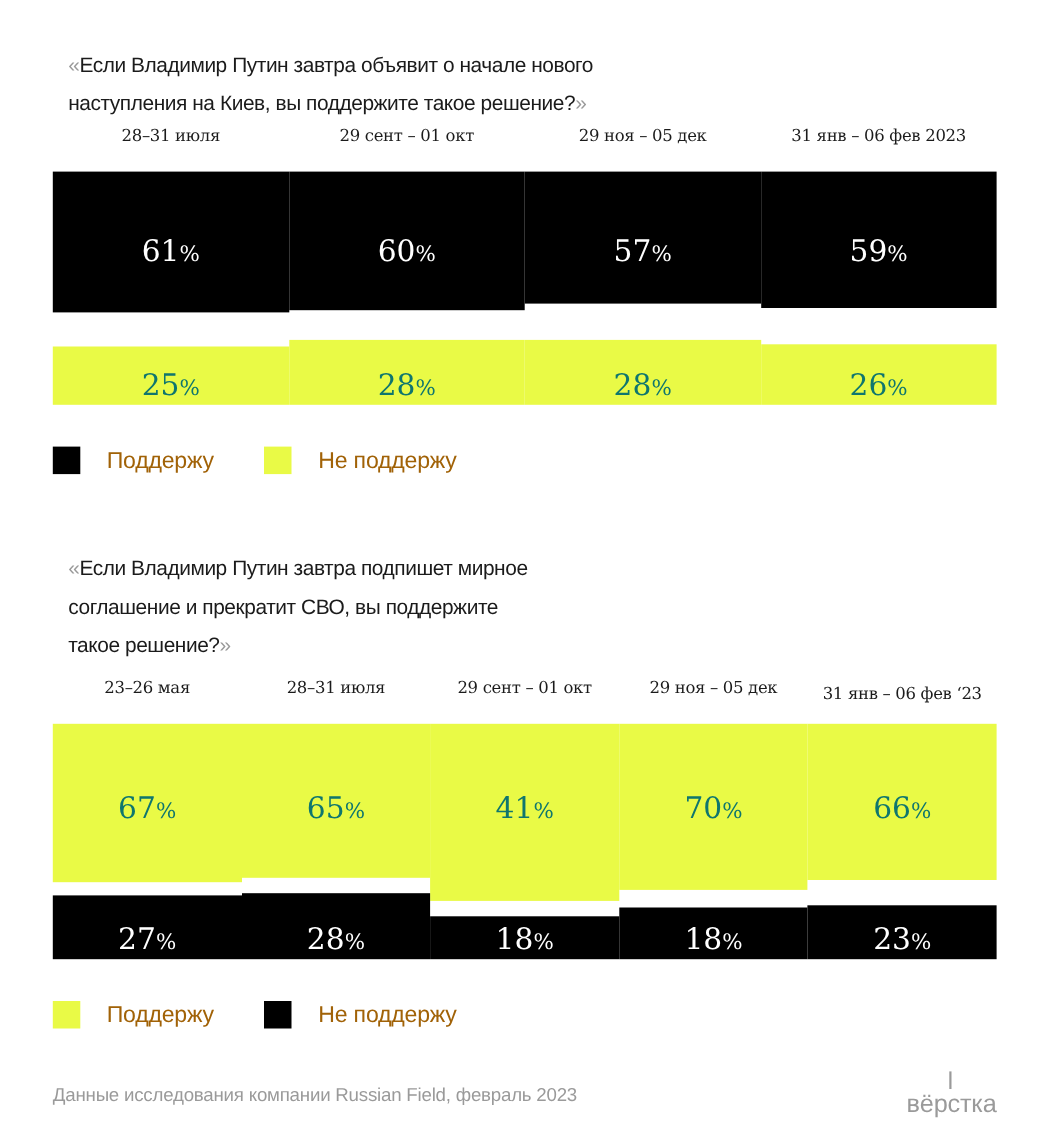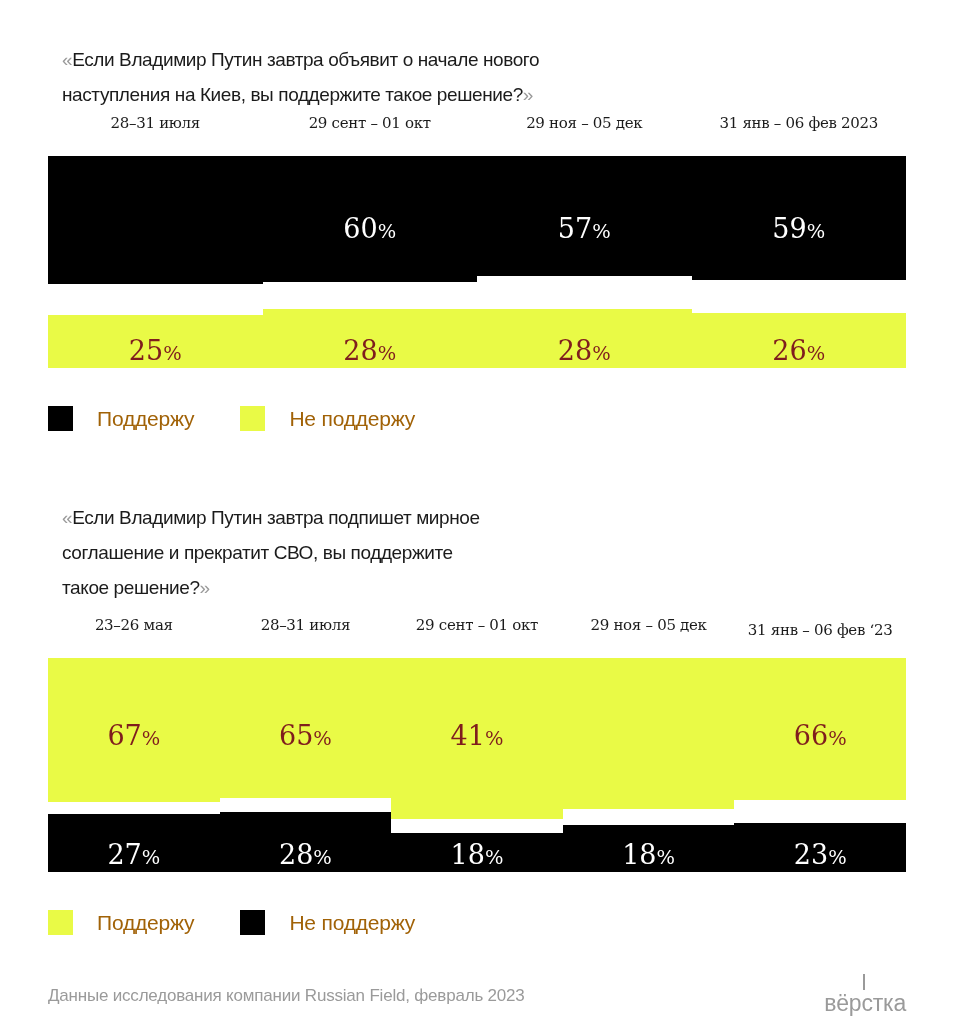--- a/index.html
+++ b/index.html
@@ -20,21 +20,21 @@
   }
   .date-cell.shift { padding-top:5px; }
   .chart { position:absolute; left:48px; width:858px; }
   .bar { position:absolute; }
   .pct {
     position:absolute; text-align:center; line-height:1;
     font-family:"DejaVu Serif", serif; font-size:27px;
   }
   .pct .u { font-size:0.72em; }
   .lab-light { color:#ffffff; }
-  .lab-dark  { color:#7f1d1d; }
+  .lab-dark  { color:#0f766e; }
   .legend { position:absolute; left:48px; display:flex; align-items:center; gap:46px; }
   .legend-item { display:flex; align-items:center; }
   .swatch { width:25px; height:25px; margin-right:24px; flex:0 0 auto; }
   .legend-label { font-size:21px; color:#a16207; letter-spacing:-0.2px; }
   .footer {
     position:absolute; left:48px; top:974px; width:858px;
     display:flex; justify-content:space-between; align-items:center;
   }
   .source { font-size:17px; color:#9a9a9a; letter-spacing:-0.2px;text-align:center; }
   .logo { font-size:23px; color:#9a9a9a; display:flex; align-items:center; letter-spacing:-0.2px;flex-direction:column; }
@@ -52,20 +52,21 @@
 
   <div class="dates" style="top:114px">
     <div class="date-cell">28–31 июля</div>
     <div class="date-cell">29 сент – 01 окт</div>
     <div class="date-cell">29 ноя – 05 дек</div>
     <div class="date-cell">31 янв – 06 фев 2023</div>
   </div>
 
   <div class="chart" id="chart1" style="top:156px;height:212px">
       <div class="bar" style="left: 0%; width: 25%; height: 128px; top: 0px; background: rgb(0, 0, 0);"></div>
+      <div class="pct lab-light" style="left: 0%; width: 25%; top: 59px;"><span>61</span><span class="u">%</span></div>
       <div class="bar" style="left: 25%; width: 25%; height: 126px; top: 0px; background: rgb(0, 0, 0);"></div>
       <div class="pct lab-light" style="left: 25%; width: 25%; top: 59px;"><span>60</span><span class="u">%</span></div>
       <div class="bar" style="left: 50%; width: 25%; height: 120px; top: 0px; background: rgb(0, 0, 0);"></div>
       <div class="pct lab-light" style="left: 50%; width: 25%; top: 59px;"><span>57</span><span class="u">%</span></div>
       <div class="bar" style="left: 75%; width: 25%; height: 124px; top: 0px; background: rgb(0, 0, 0);"></div>
       <div class="pct lab-light" style="left: 75%; width: 25%; top: 59px;"><span>59</span><span class="u">%</span></div>
       <div class="bar" style="left: 0%; width: 25%; height: 53px; top: 159px; background: rgb(233, 250, 70);"></div>
       <div class="pct lab-dark" style="left: 0%; width: 25%; top: 181px;"><span>25</span><span class="u">%</span></div>
       <div class="bar" style="left: 25%; width: 25%; height: 59px; top: 153px; background: rgb(233, 250, 70);"></div>
       <div class="pct lab-dark" style="left: 25%; width: 25%; top: 181px;"><span>28</span><span class="u">%</span></div>
@@ -101,20 +102,21 @@
   </div>
 
   <div class="chart" id="chart2" style="top:658px;height:214px">
       <div class="bar" style="left: 0%; width: 20%; height: 144px; top: 0px; background: rgb(233, 250, 70);"></div>
       <div class="pct lab-dark" style="left: 0%; width: 20%; top: 64px;"><span>67</span><span class="u">%</span></div>
       <div class="bar" style="left: 20%; width: 20%; height: 140px; top: 0px; background: rgb(233, 250, 70);"></div>
       <div class="pct lab-dark" style="left: 20%; width: 20%; top: 64px;"><span>65</span><span class="u">%</span></div>
       <div class="bar" style="left: 40%; width: 20%; height: 161px; top: 0px; background: rgb(233, 250, 70);"></div>
       <div class="pct lab-dark" style="left: 40%; width: 20%; top: 64px;"><span>41</span><span class="u">%</span></div>
       <div class="bar" style="left: 60%; width: 20%; height: 151px; top: 0px; background: rgb(233, 250, 70);"></div>
+      <div class="pct lab-dark" style="left: 60%; width: 20%; top: 64px;"><span>70</span><span class="u">%</span></div>
       <div class="bar" style="left: 80%; width: 20%; height: 142px; top: 0px; background: rgb(233, 250, 70);"></div>
       <div class="pct lab-dark" style="left: 80%; width: 20%; top: 64px;"><span>66</span><span class="u">%</span></div>
       <div class="bar" style="left: 0%; width: 20%; height: 58px; top: 156px; background: rgb(0, 0, 0);"></div>
       <div class="pct lab-light" style="left: 0%; width: 20%; top: 183px;"><span>27</span><span class="u">%</span></div>
       <div class="bar" style="left: 20%; width: 20%; height: 60px; top: 154px; background: rgb(0, 0, 0);"></div>
       <div class="pct lab-light" style="left: 20%; width: 20%; top: 183px;"><span>28</span><span class="u">%</span></div>
       <div class="bar" style="left: 40%; width: 20%; height: 39px; top: 175px; background: rgb(0, 0, 0);"></div>
       <div class="pct lab-light" style="left: 40%; width: 20%; top: 183px;"><span>18</span><span class="u">%</span></div>
       <div class="bar" style="left: 60%; width: 20%; height: 47px; top: 167px; background: rgb(0, 0, 0);"></div>
       <div class="pct lab-light" style="left: 60%; width: 20%; top: 183px;"><span>18</span><span class="u">%</span></div>

